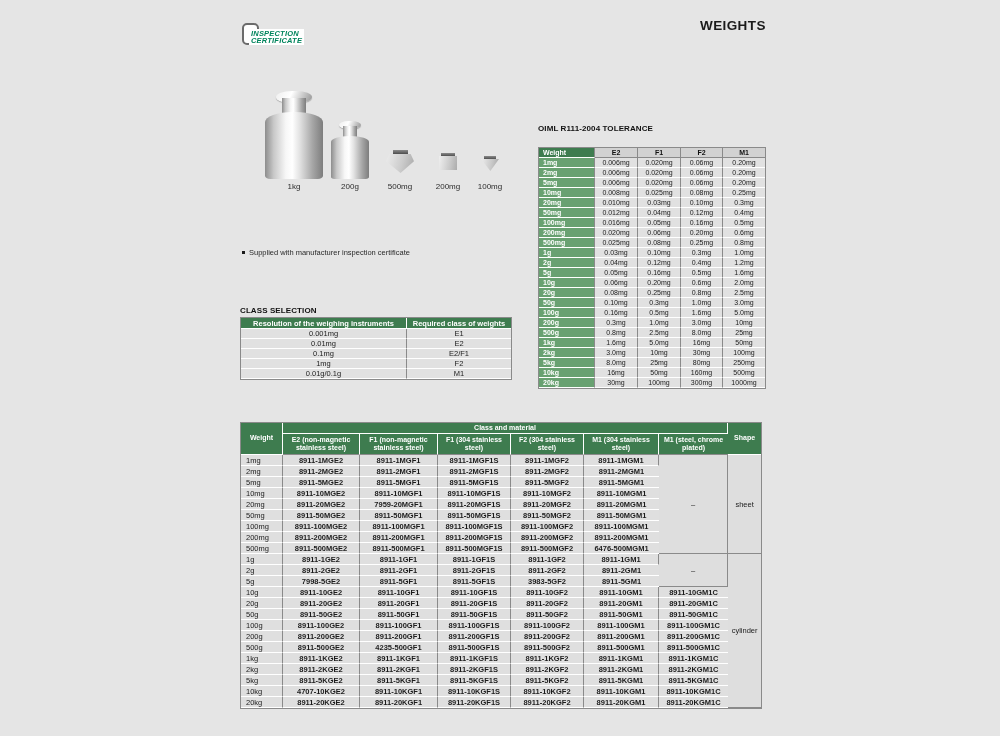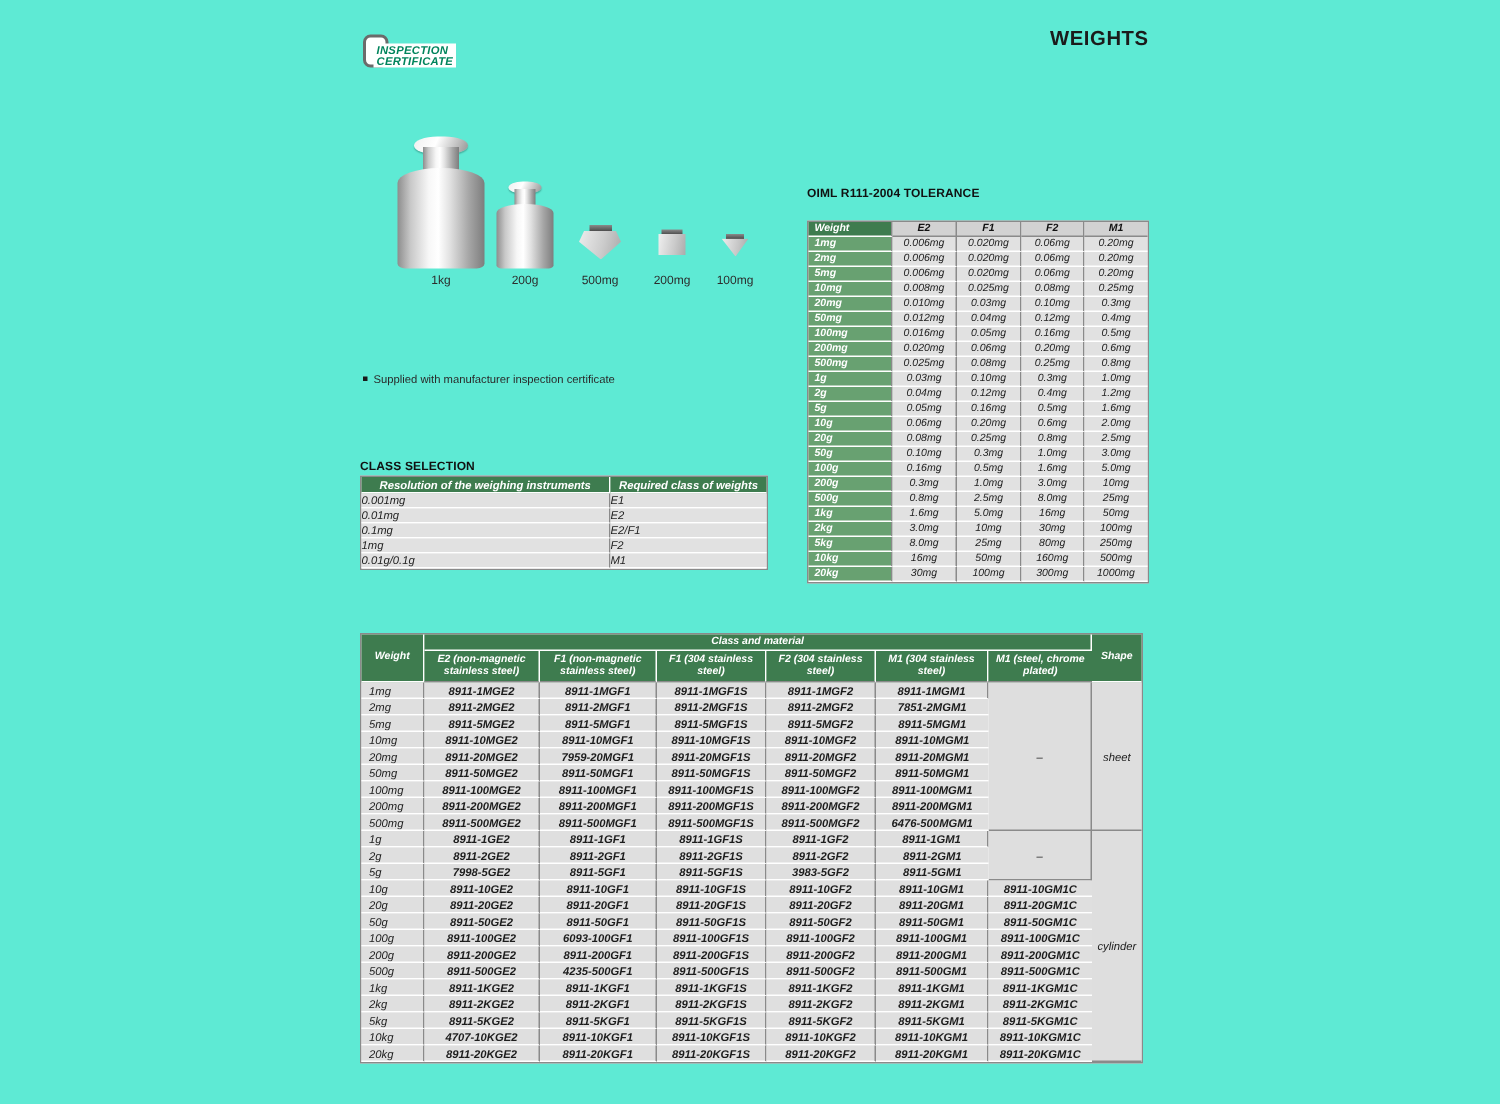--- a/index.html
+++ b/index.html
@@ -1,18 +1,18 @@
 <!DOCTYPE html>
 <html style="--green: #3e7c4f; --wgreen: #68a171; --logo-green: #00845c;"><head>
 <meta charset="utf-8">
 <style>
   * { margin:0; padding:0; box-sizing:border-box; }
   html,body { background:#ffffff; }
   #page {
-    position:relative; width:1000px; height:736px; background:#5eead4;
+    position:relative; width:1000px; height:736px; background:#e5e5e5;
     font-family:"Liberation Sans", sans-serif; color:#1a1a1a; overflow:hidden;
   }
   .abs { position:absolute; }
 
   
   #page-title { left:700px; top:18px; font-size:13.5px; font-weight:bold; letter-spacing:.4px; color:#1b1b1b; }
 
   
   #cert-icon { left:242px; top:23px; width:17px; height:22px; border:2px solid #6b6b6b; border-radius:5px; background:#fff; }
   #cert-text { left:249px; top:29px; font-size:7.5px; line-height:7px; font-weight:bold; font-style:italic;
@@ -53,37 +53,37 @@
   #feature { left:242px; top:248px; font-size:7.5px; color:#2a2a2a; display:flex; align-items:center; gap:4px; }
   #feature .sq { width:3px; height:3px; background:#1a1a1a; display:inline-block; }
 
   
   .tbl-title { font-size:8px; font-weight:bold; color:#111; letter-spacing:.1px; }
   #class-title { left:240px; top:306px; }
   #tol-title { left:538px; top:124px; }
 
   
   .tbl-wrap { position:absolute; border:1px solid #8a8a8a; background:#fff; }
-  table { border-collapse:separate; border-spacing:0; table-layout:fixed; width:100%;font-style:italic; }
+  table { border-collapse:separate; border-spacing:0; table-layout:fixed; width:100%; }
   td,th { overflow:hidden; }
 
   
   #tol-wrap { left:538px; top:147px; width:228px; }
   #tol-table td, #tol-table th { height:10px; font-size:7px; border-right:1px solid #8a8a8a; border-bottom:1px solid #fff; }
   #tol-table td:last-child, #tol-table th:last-child { border-right:none; }
   #tol-table .twh { background:var(--green); color:#fff; font-weight:bold; text-align:left; padding-left:4px; }
   #tol-table .tch { background:#d2d2d2; color:#111; font-weight:bold; text-align:center; border-bottom:1px solid #8a8a8a; }
   #tol-table .twt { background:var(--wgreen); color:#fff; font-weight:bold; text-align:left; padding-left:4px; }
   #tol-table td { background:#e1e1e1; color:#222; text-align:center; }
 
   
   #class-wrap { left:240px; top:317px; width:272px; }
   #class-table th { height:11px; font-size:7.5px; background:var(--green); color:#fff; font-weight:bold; text-align:center; border-bottom:1px solid #fff; }
   #class-table th:first-child { border-right:1px solid #fff; }
-  #class-table td { height:10px; font-size:7.5px; background:#e1e1e1; color:#222; border-right:1px solid #8a8a8a; border-bottom:1px solid #fff; }
+  #class-table td { height:10px; font-size:7.5px; background:#e1e1e1; color:#222; text-align:center; border-right:1px solid #8a8a8a; border-bottom:1px solid #fff; }
   #class-table td:last-child { border-right:none; }
 
   
   #parts-wrap { left:240px; top:422px; width:522px; }
   #parts-table th { background:var(--green); color:#fff; font-weight:bold; font-size:7px; text-align:center;
       border-right:1px solid #fff; border-bottom:1px solid #fff; line-height:8.5px; }
   #parts-table th:last-child { border-right:none; }
   #parts-table tr.h1 th { height:11px; }
   #parts-table tr.h2 th { height:21px; border-bottom:1px solid #8a8a8a; }
   #parts-table td { height:11px; font-size:7.5px; background:#dfdfdf; color:#1c1c1c; text-align:center;
@@ -399,21 +399,21 @@
             <td class="pn">8911-1MGM1</td>
             <td class="merged" rowspan="9">–</td>
             <td class="merged" rowspan="9">sheet</td>
           </tr>
           <tr>
             <td class="wcell">2mg</td>
             <td class="pn">8911-2MGE2</td>
             <td class="pn">8911-2MGF1</td>
             <td class="pn">8911-2MGF1S</td>
             <td class="pn">8911-2MGF2</td>
-            <td class="pn">7851-2MGM1</td>
+            <td class="pn">8911-2MGM1</td>
           </tr>
           <tr>
             <td class="wcell">5mg</td>
             <td class="pn">8911-5MGE2</td>
             <td class="pn">8911-5MGF1</td>
             <td class="pn">8911-5MGF1S</td>
             <td class="pn">8911-5MGF2</td>
             <td class="pn">8911-5MGM1</td>
           </tr>
           <tr>
@@ -513,21 +513,21 @@
             <td class="pn">8911-50GE2</td>
             <td class="pn">8911-50GF1</td>
             <td class="pn">8911-50GF1S</td>
             <td class="pn">8911-50GF2</td>
             <td class="pn">8911-50GM1</td>
             <td class="pn">8911-50GM1C</td>
           </tr>
           <tr>
             <td class="wcell">100g</td>
             <td class="pn">8911-100GE2</td>
-            <td class="pn">6093-100GF1</td>
+            <td class="pn">8911-100GF1</td>
             <td class="pn">8911-100GF1S</td>
             <td class="pn">8911-100GF2</td>
             <td class="pn">8911-100GM1</td>
             <td class="pn">8911-100GM1C</td>
           </tr>
           <tr>
             <td class="wcell">200g</td>
             <td class="pn">8911-200GE2</td>
             <td class="pn">8911-200GF1</td>
             <td class="pn">8911-200GF1S</td>

